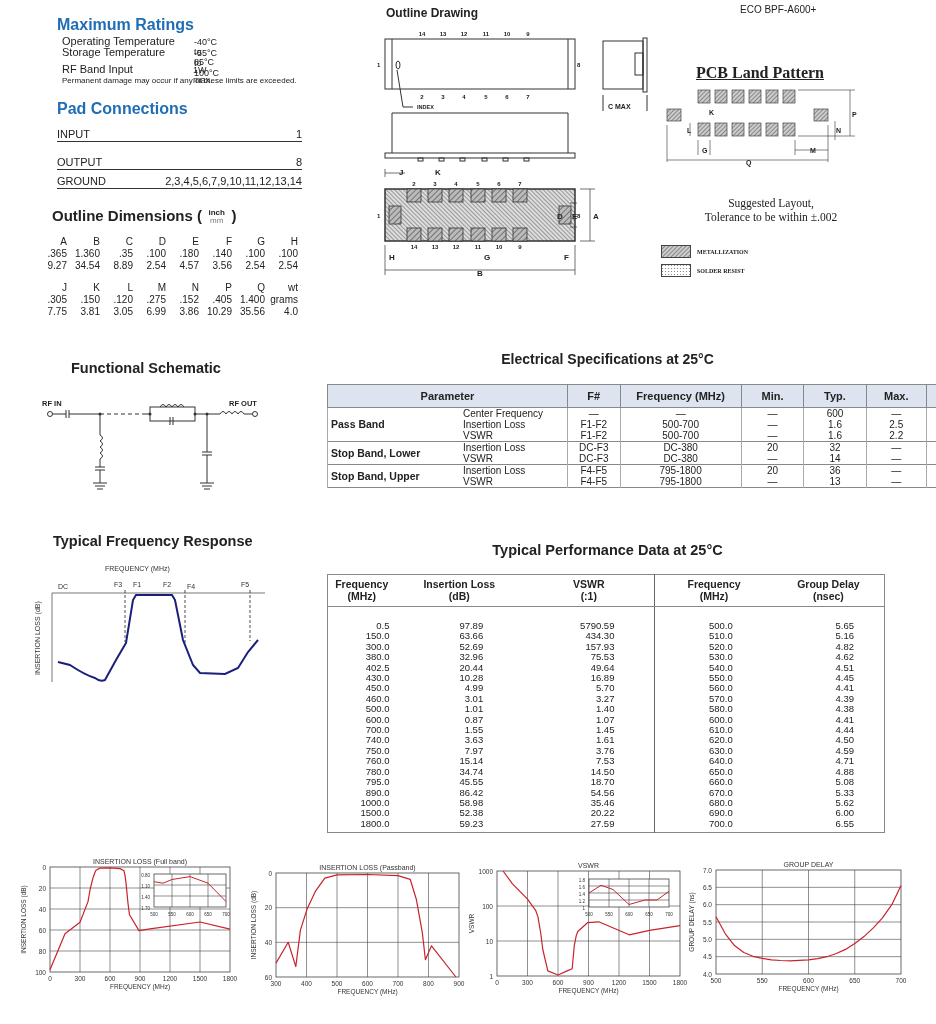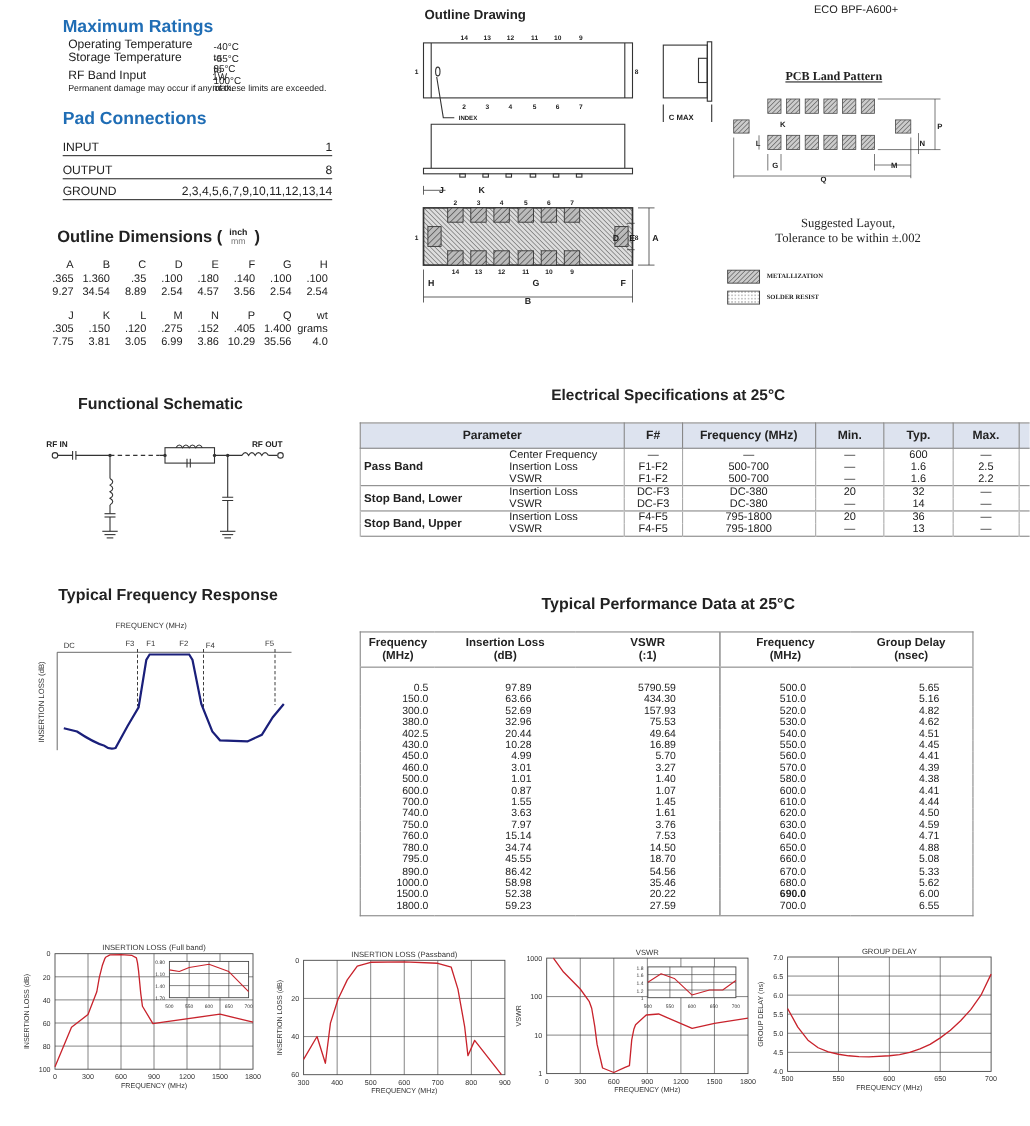--- a/index.html
+++ b/index.html
@@ -44,21 +44,21 @@
   </div>
 </div>
 
 <div class="abs" style="left:57px;top:100px;">
   <div class="h-blue">Pad Connections</div>
   <div style="margin-top:8px;">
     <div class="pad-row">
         <span>INPUT</span>
         <span>1</span>
       </div>
-    <div class="pad-row" style="margin-top:5px;">
+    <div class="pad-row" style="margin-top:12px;">
         <span>OUTPUT</span>
         <span>8</span>
       </div>
     <div class="pad-row" style="margin-top:3px;">
         <span>GROUND</span>
         <span>2,3,4,5,6,7,9,10,11,12,13,14</span>
       </div>
   </div>
 </div>
 
@@ -236,21 +236,21 @@
     <text x="192" y="194">D</text>
     <text x="207" y="194">E</text>
     <text x="228" y="194">A</text>
     <text x="24" y="235">H</text>
     <text x="119" y="235">G</text>
     <text x="199" y="235">F</text>
     <text x="112" y="251">B</text>
   </g>
 </svg>
 
-<div class="abs" style="left:714px;top:64px;font-family:'Liberation Serif',serif;font-weight:bold;font-size:11px;text-decoration:underline;">PCB Land Pattern</div>
+<div class="abs" style="left:696px;top:64px;font-family:'Liberation Serif',serif;font-weight:bold;font-size:16px;text-decoration:underline;">PCB Land Pattern</div>
 <svg class="abs" style="left:660px;top:85px;" width="210" height="85" viewBox="0 0 210 85">
   <defs>
     <pattern id="hatchP" width="3" height="3" patternUnits="userSpaceOnUse" patternTransform="rotate(45)">
       <rect width="3" height="3" fill="#ccc"></rect>
         <line x1="0" y1="0" x2="0" y2="3" stroke="#444" stroke-width="1"></line>
     </pattern>
   </defs>
   <g fill="url(#hatchP)" stroke="#444" stroke-width="0.7">
     <rect x="38" y="5" width="12" height="13"></rect>
       <rect x="55" y="5" width="12" height="13"></rect>
@@ -626,21 +626,21 @@
           <td style="padding-right: 6px;">1000.0</td>
           <td style="padding-right: 40px;">58.98</td>
           <td style="padding-right: 40px;">35.46</td>
           <td class="sepL" style="padding-right: 40px;">680.0</td>
           <td style="padding-right: 30px;">5.62</td>
         </tr>
         <tr>
           <td style="padding-right: 6px;">1500.0</td>
           <td style="padding-right: 40px;">52.38</td>
           <td style="padding-right: 40px;">20.22</td>
-          <td class="sepL" style="padding-right: 40px; font-weight: bold;">690.0</td>
+          <td class="sepL" style="padding-right: 40px;">690.0</td>
           <td style="padding-right: 30px;">6.00</td>
         </tr>
         <tr>
           <td style="padding-right: 6px; padding-bottom: 3px;">1800.0</td>
           <td style="padding-right: 40px; padding-bottom: 3px;">59.23</td>
           <td style="padding-right: 40px; padding-bottom: 3px;">27.59</td>
           <td class="sepL" style="padding-right: 40px; padding-bottom: 3px;">700.0</td>
           <td style="padding-right: 30px; padding-bottom: 3px;">6.55</td>
         </tr>
       </tbody>

